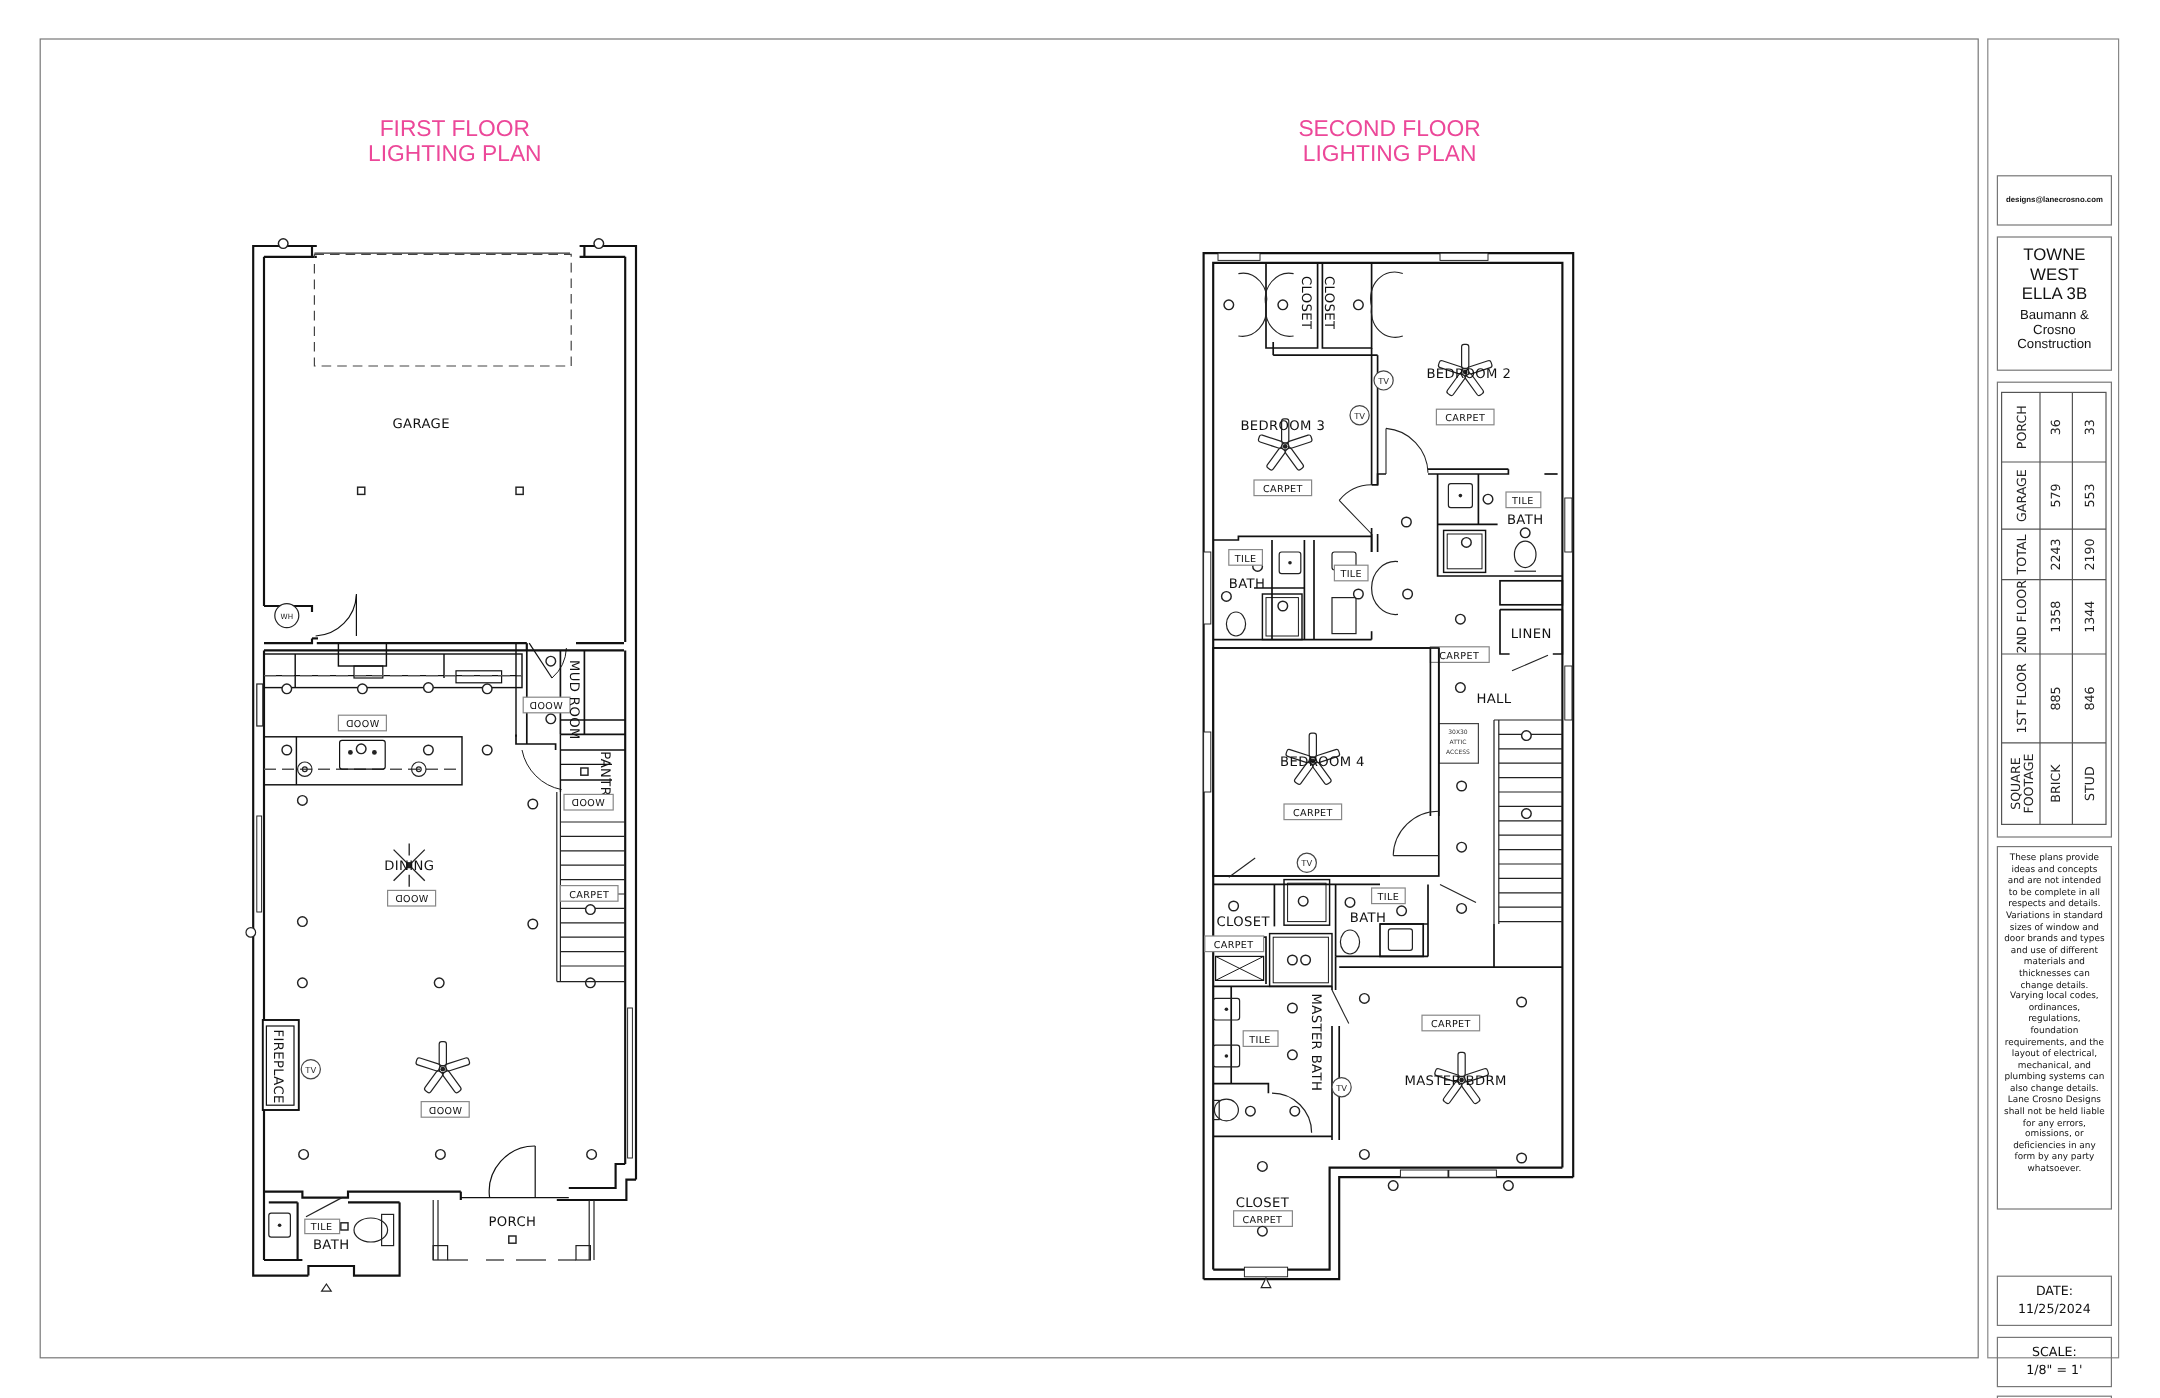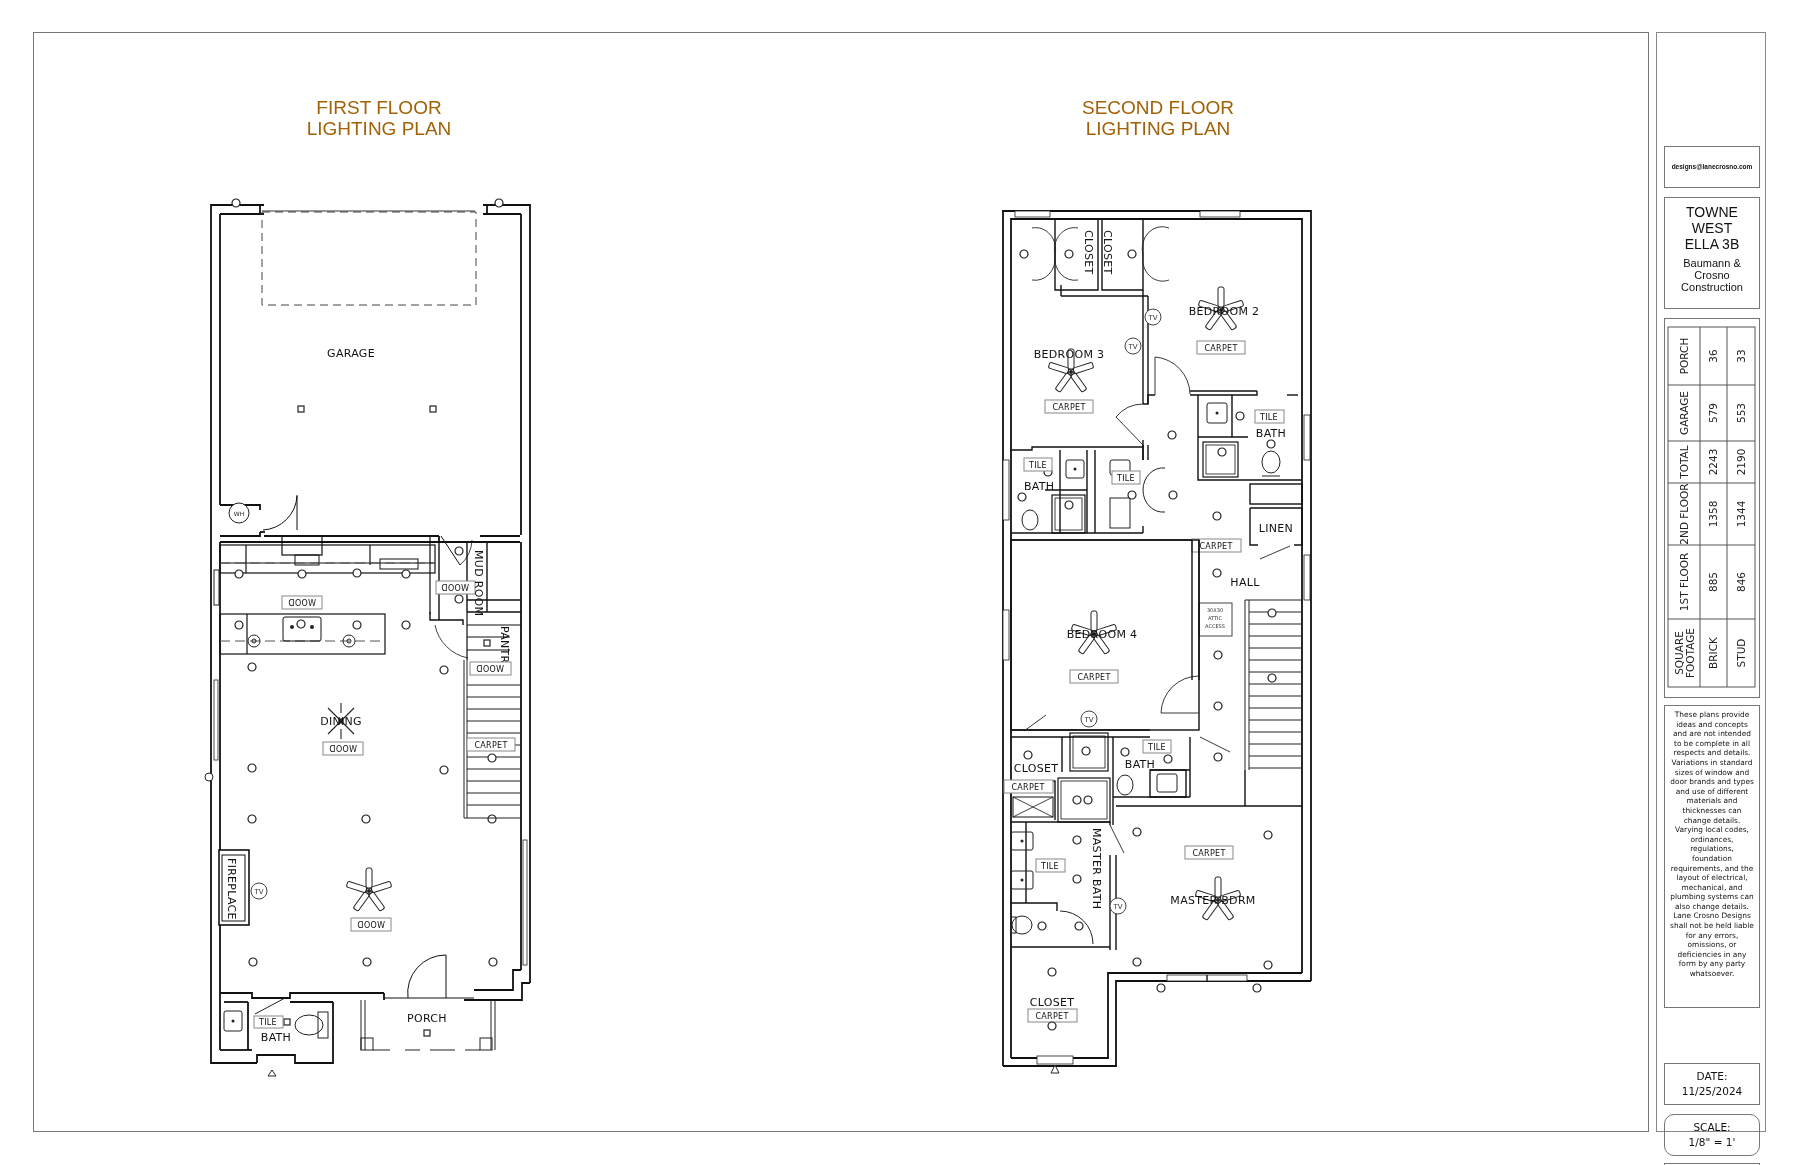--- a/index.html
+++ b/index.html
@@ -1,39 +1,39 @@
 <!DOCTYPE html>
 <html><head>
 <meta charset="utf-8">
 <style>
   html,body{margin:0;padding:0;background:#fff;}
   body{width:1800px;height:1165px;position:relative;overflow:hidden;font-family:"Liberation Sans",sans-serif;color:#111;}
   .sheet-border{position:absolute;left:33px;top:32px;width:1616px;height:1100px;border:1.5px solid #777;box-sizing:border-box;}
-  .plan-title{position:absolute;text-align:center;font-family:"Liberation Sans",sans-serif;font-size:19px;line-height:21px;color:#a16207;}
+  .plan-title{position:absolute;text-align:center;font-family:"Liberation Sans",sans-serif;font-size:19px;line-height:21px;color:#ec4899;}
   .plan-title span{display:block;}
   svg.plan{position:absolute;left:0;top:0;}
   svg text{font-family:"DejaVu Sans",sans-serif;}
   .rl{font-family:"DejaVu Sans",sans-serif;font-size:11px;fill:#111;letter-spacing:0.3px;}
   .flr{font-family:"DejaVu Sans",sans-serif;font-size:8px;fill:#111;letter-spacing:0.3px;}
 
   
   .tblock{position:absolute;left:1656px;top:32px;width:110px;height:1100px;border:1.5px solid #888;box-sizing:border-box;}
   .tb-box{position:absolute;left:7px;width:96px;border:1.5px solid #777;box-sizing:border-box;text-align:center;}
   .logo{top:6px;height:97px;font-family:"Liberation Serif",serif;}
   .logo .l1{font-size:37px;line-height:36px;margin-top:8px;letter-spacing:-1px;}
   .logo .l2{font-size:25px;line-height:24px;letter-spacing:-1px;}
   .logo .l3{font-size:15px;line-height:18px;letter-spacing:3.5px;}
   .email{top:113px;height:42px;font-size:6.5px;font-weight:bold;line-height:40px;}
   .project{top:164px;height:112px;font-weight:normal;}
   .project .p1{font-size:14px;line-height:16px;margin-top:6px;}
   .project .p2{font-size:11px;line-height:12px;margin-top:5px;}
   .sqft{top:285px;height:380px;}
   .disclaimer{top:672px;height:303px;font-family:"DejaVu Sans",sans-serif;font-size:7.4px;line-height:9.6px;padding:4px 5px;}
   .dbox{height:42px;font-family:"DejaVu Sans",sans-serif;font-size:10.5px;line-height:15px;padding-top:5px;margin-top:44px;}
-  .date{top:986px;} .scale{top:1037px;border-radius:10px;} .sheetno{top:1086px;}
+  .date{top:986px;} .scale{top:1037px;} .sheetno{top:1086px;}
   .sheetno .v{font-family:"DejaVu Sans Mono",monospace;font-weight:bold;font-size:13px;}
 </style>
 </head>
 <body>
 
 <div class="sheet-border"></div>
 
 <div class="plan-title" style="left:279px;top:97px;width:200px;">
   <span>FIRST FLOOR</span>
   <span>LIGHTING PLAN</span>

